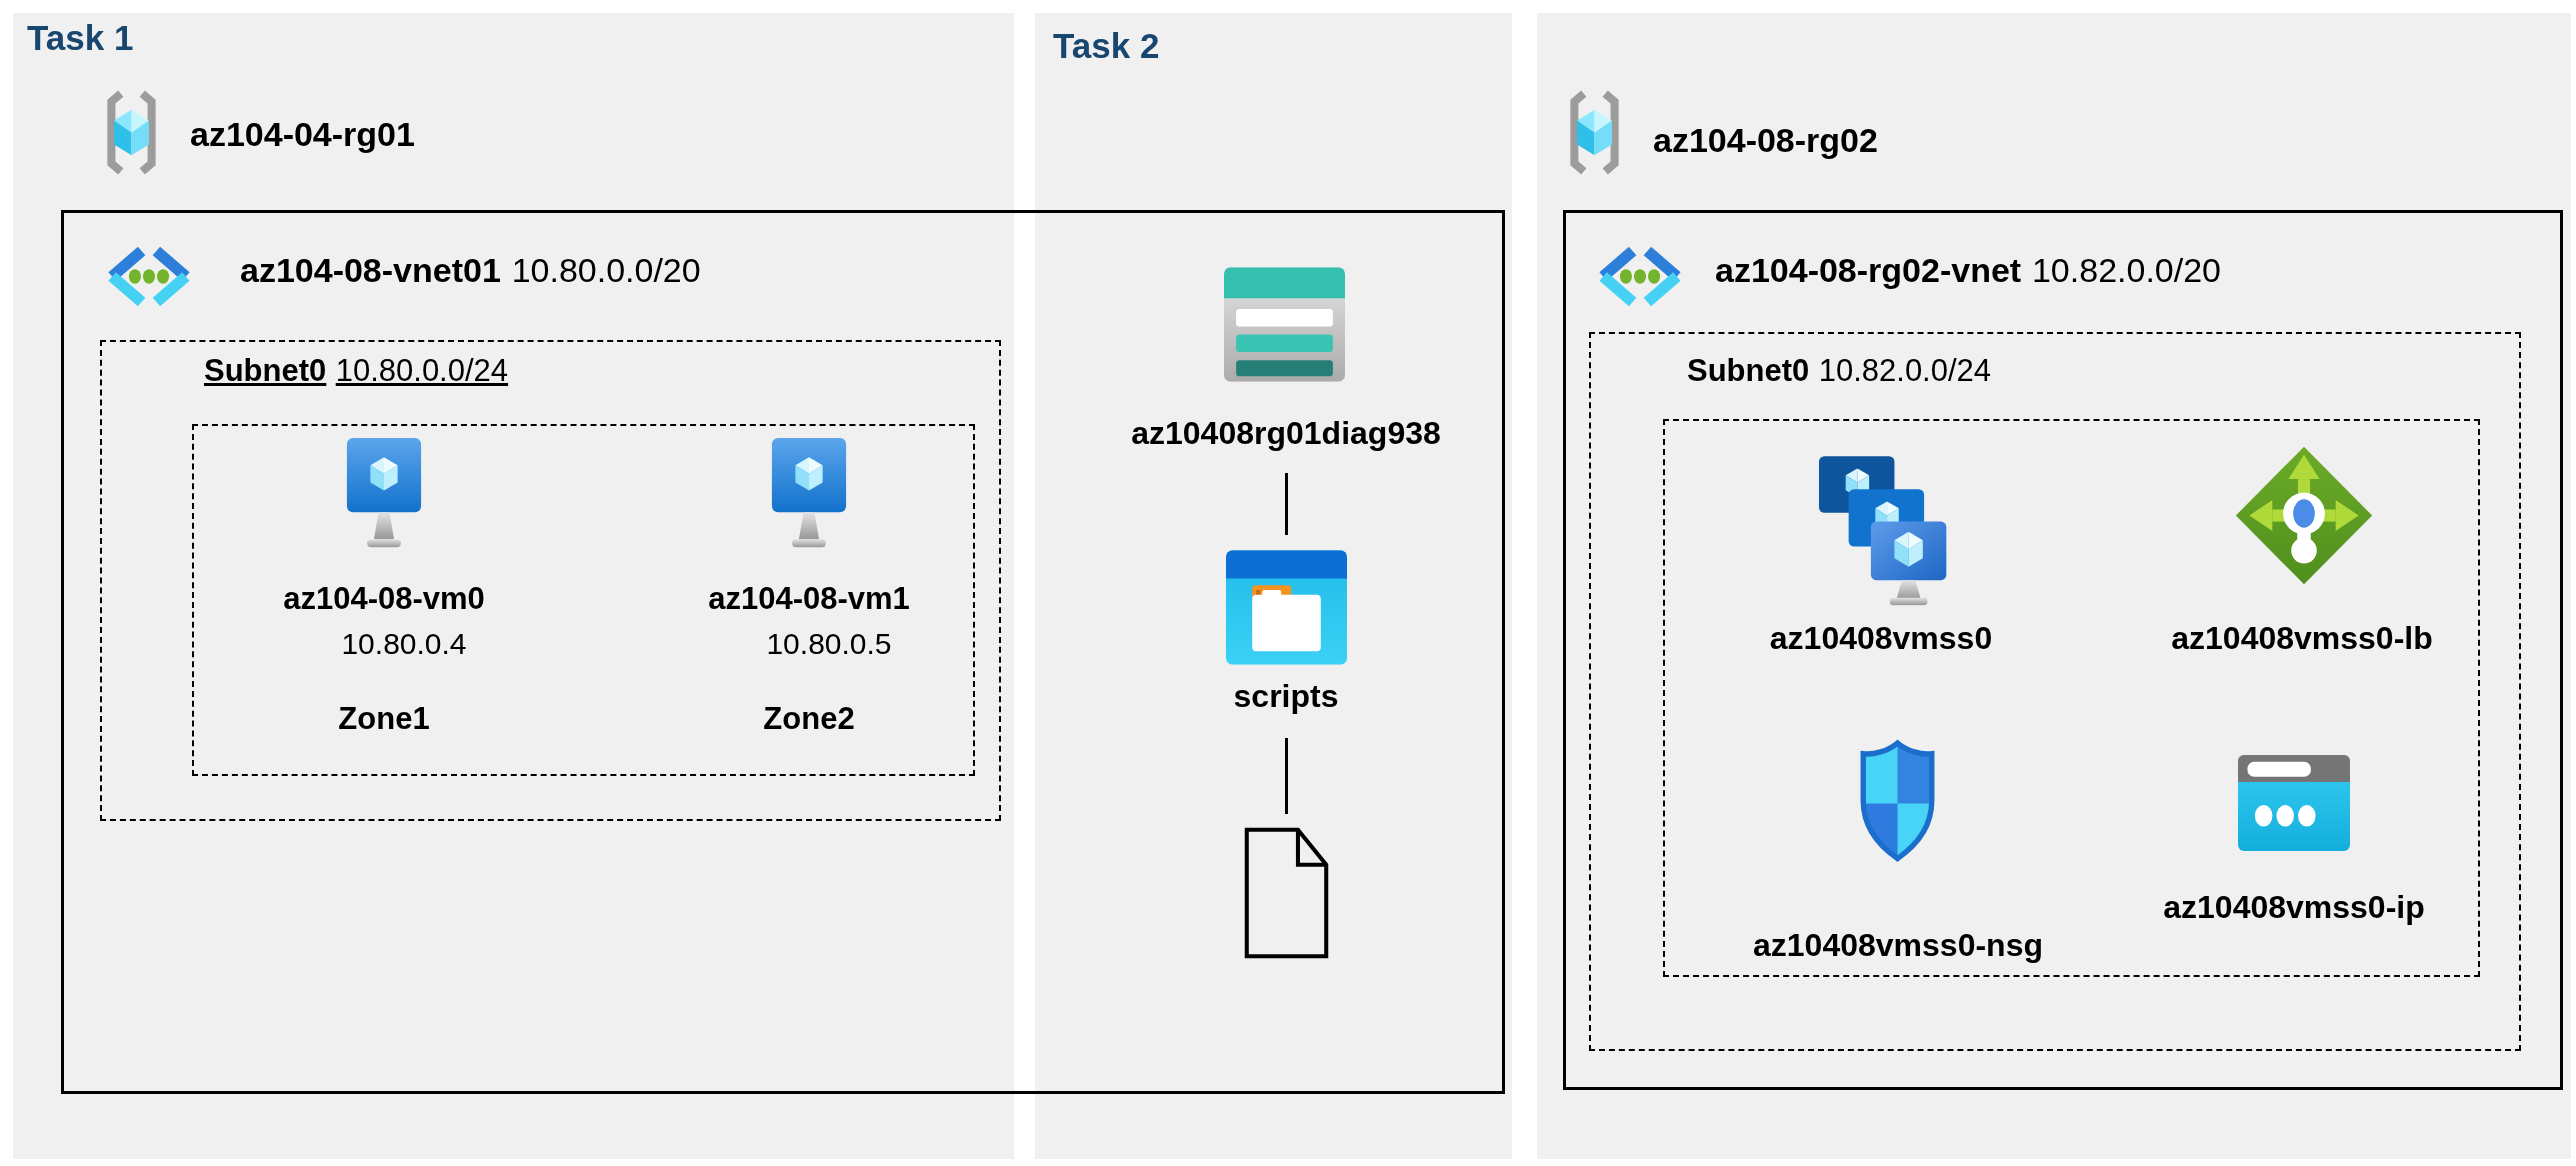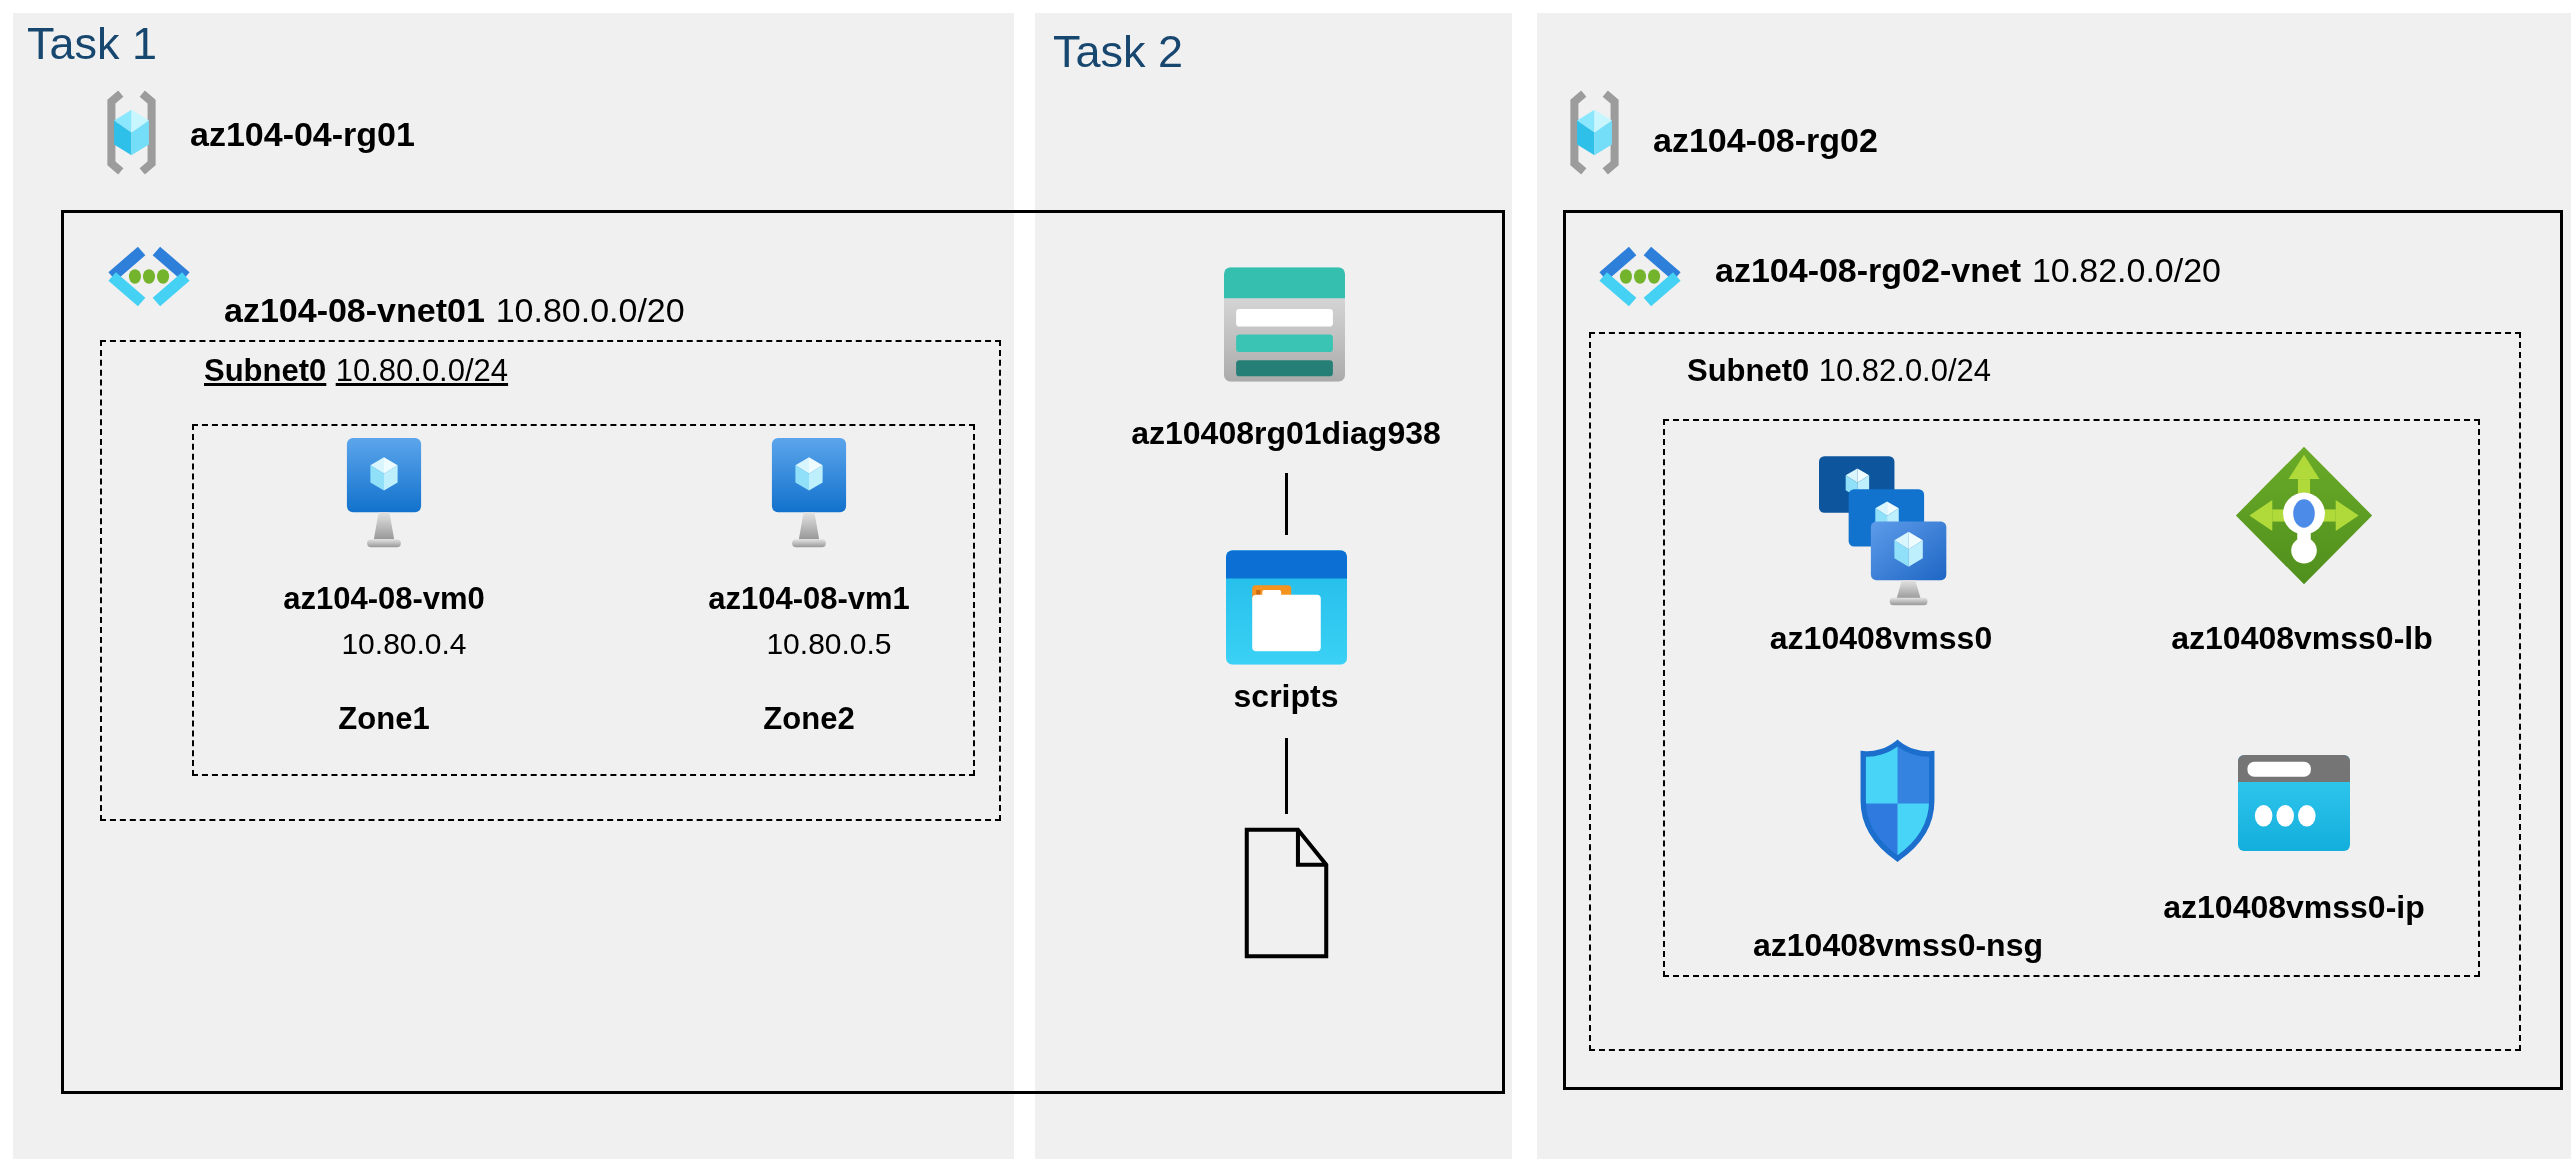--- a/index.html
+++ b/index.html
@@ -1,19 +1,19 @@
 <!DOCTYPE html>
 <html style="font-size:10.8px"><head>
 <meta charset="utf-8">
 <style>
   html,body{margin:0;padding:0;background:#ffffff;}
   #stage{position:relative;width:2576px;height:1166px;background:#ffffff;
          font-family:"Liberation Sans","DejaVu Sans",sans-serif;color:#000;overflow:hidden;}
   .panel{position:absolute;background:#f0f0f1;}
-  .title{position:absolute;font-size:45px;font-weight:400;color:#17466f;white-space:nowrap;}
+  .title{position:absolute;font-size:35px;font-weight:700;color:#17466f;white-space:nowrap;}
   .solid-box{position:absolute;border:3.4px solid #000;}
   .dashed-box{position:absolute;border:2.7px dashed #000;}
   .icon{position:absolute;}
   .row-label{position:absolute;font-size:34px;font-weight:700;white-space:nowrap;}
   .row-label .cidr{font-weight:400;margin-left:10.8px;}
   .sub-label{position:absolute;font-size:31px;font-weight:700;white-space:nowrap;}
   .sub-label .cidr{font-weight:400;margin-left:9.4px;}
   .caption{position:absolute;transform:translateX(-50%);font-size:32px;font-weight:700;
            white-space:nowrap;text-align:left;}
   .caption.small{font-size:31px;}
@@ -178,21 +178,21 @@
 
   <svg class="icon" style="left:98px;top:90px;" width="67" height="85" viewBox="0 0 100 126">
       <use href="#sym-rg"></use>
     </svg>
   <div class="row-label" style="left:190px;top:115px;">az104-04-rg01</div>
 
   <div class="solid-box" style="left:61px;top:210px;width:1438px;height:878px;"></div>
   <svg class="icon" style="left:101px;top:243px;" width="96" height="67" viewBox="0 0 142 100">
       <use href="#sym-vnet"></use>
     </svg>
-  <div class="row-label" style="left:224px;top:251px;margin-top:40px;">
+  <div class="row-label" style="left:240px;top:251px;">
     <span>az104-08-vnet01</span><span class="cidr">10.80.0.0/20</span>
   </div>
 
   <div class="dashed-box" style="left:100px;top:340px;width:897px;height:477px;"></div>
   <div class="sub-label" style="left:204px;top:353px;text-decoration:underline;">
     <span>Subnet0</span><span class="cidr">10.80.0.0/24</span>
   </div>
 
   <div class="dashed-box" style="left:192px;top:424px;width:779px;height:348px;"></div>
 

